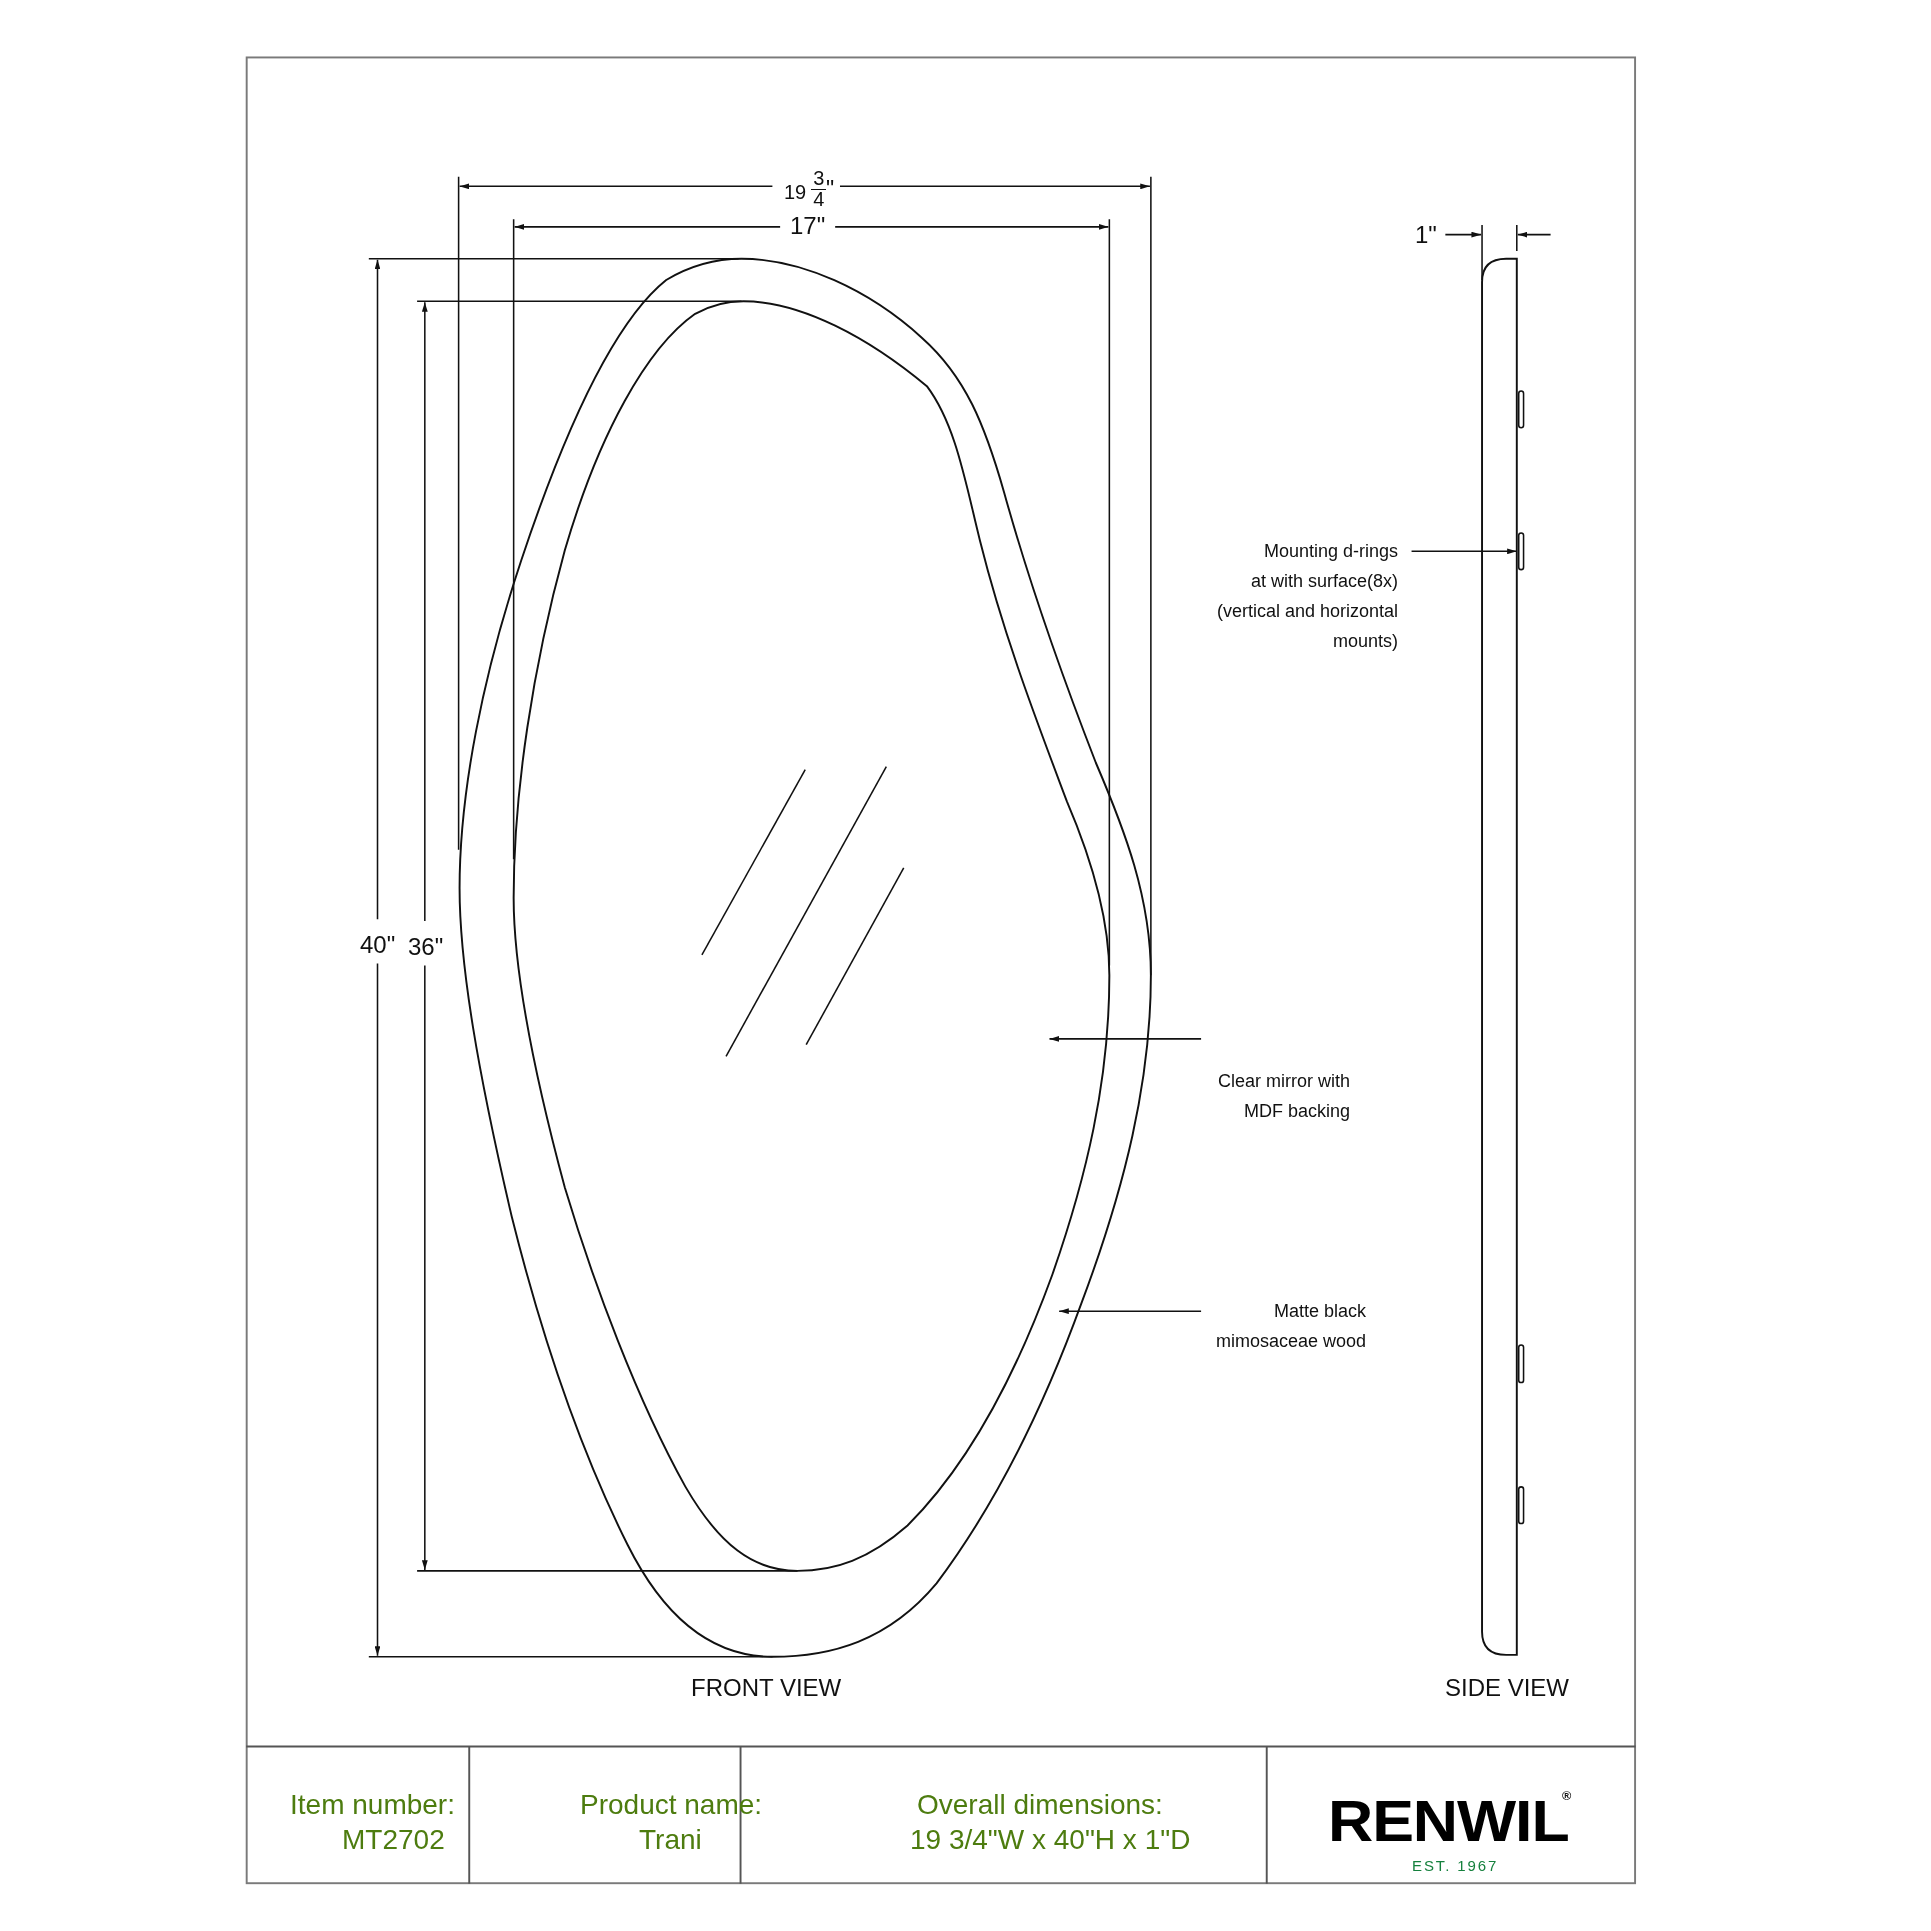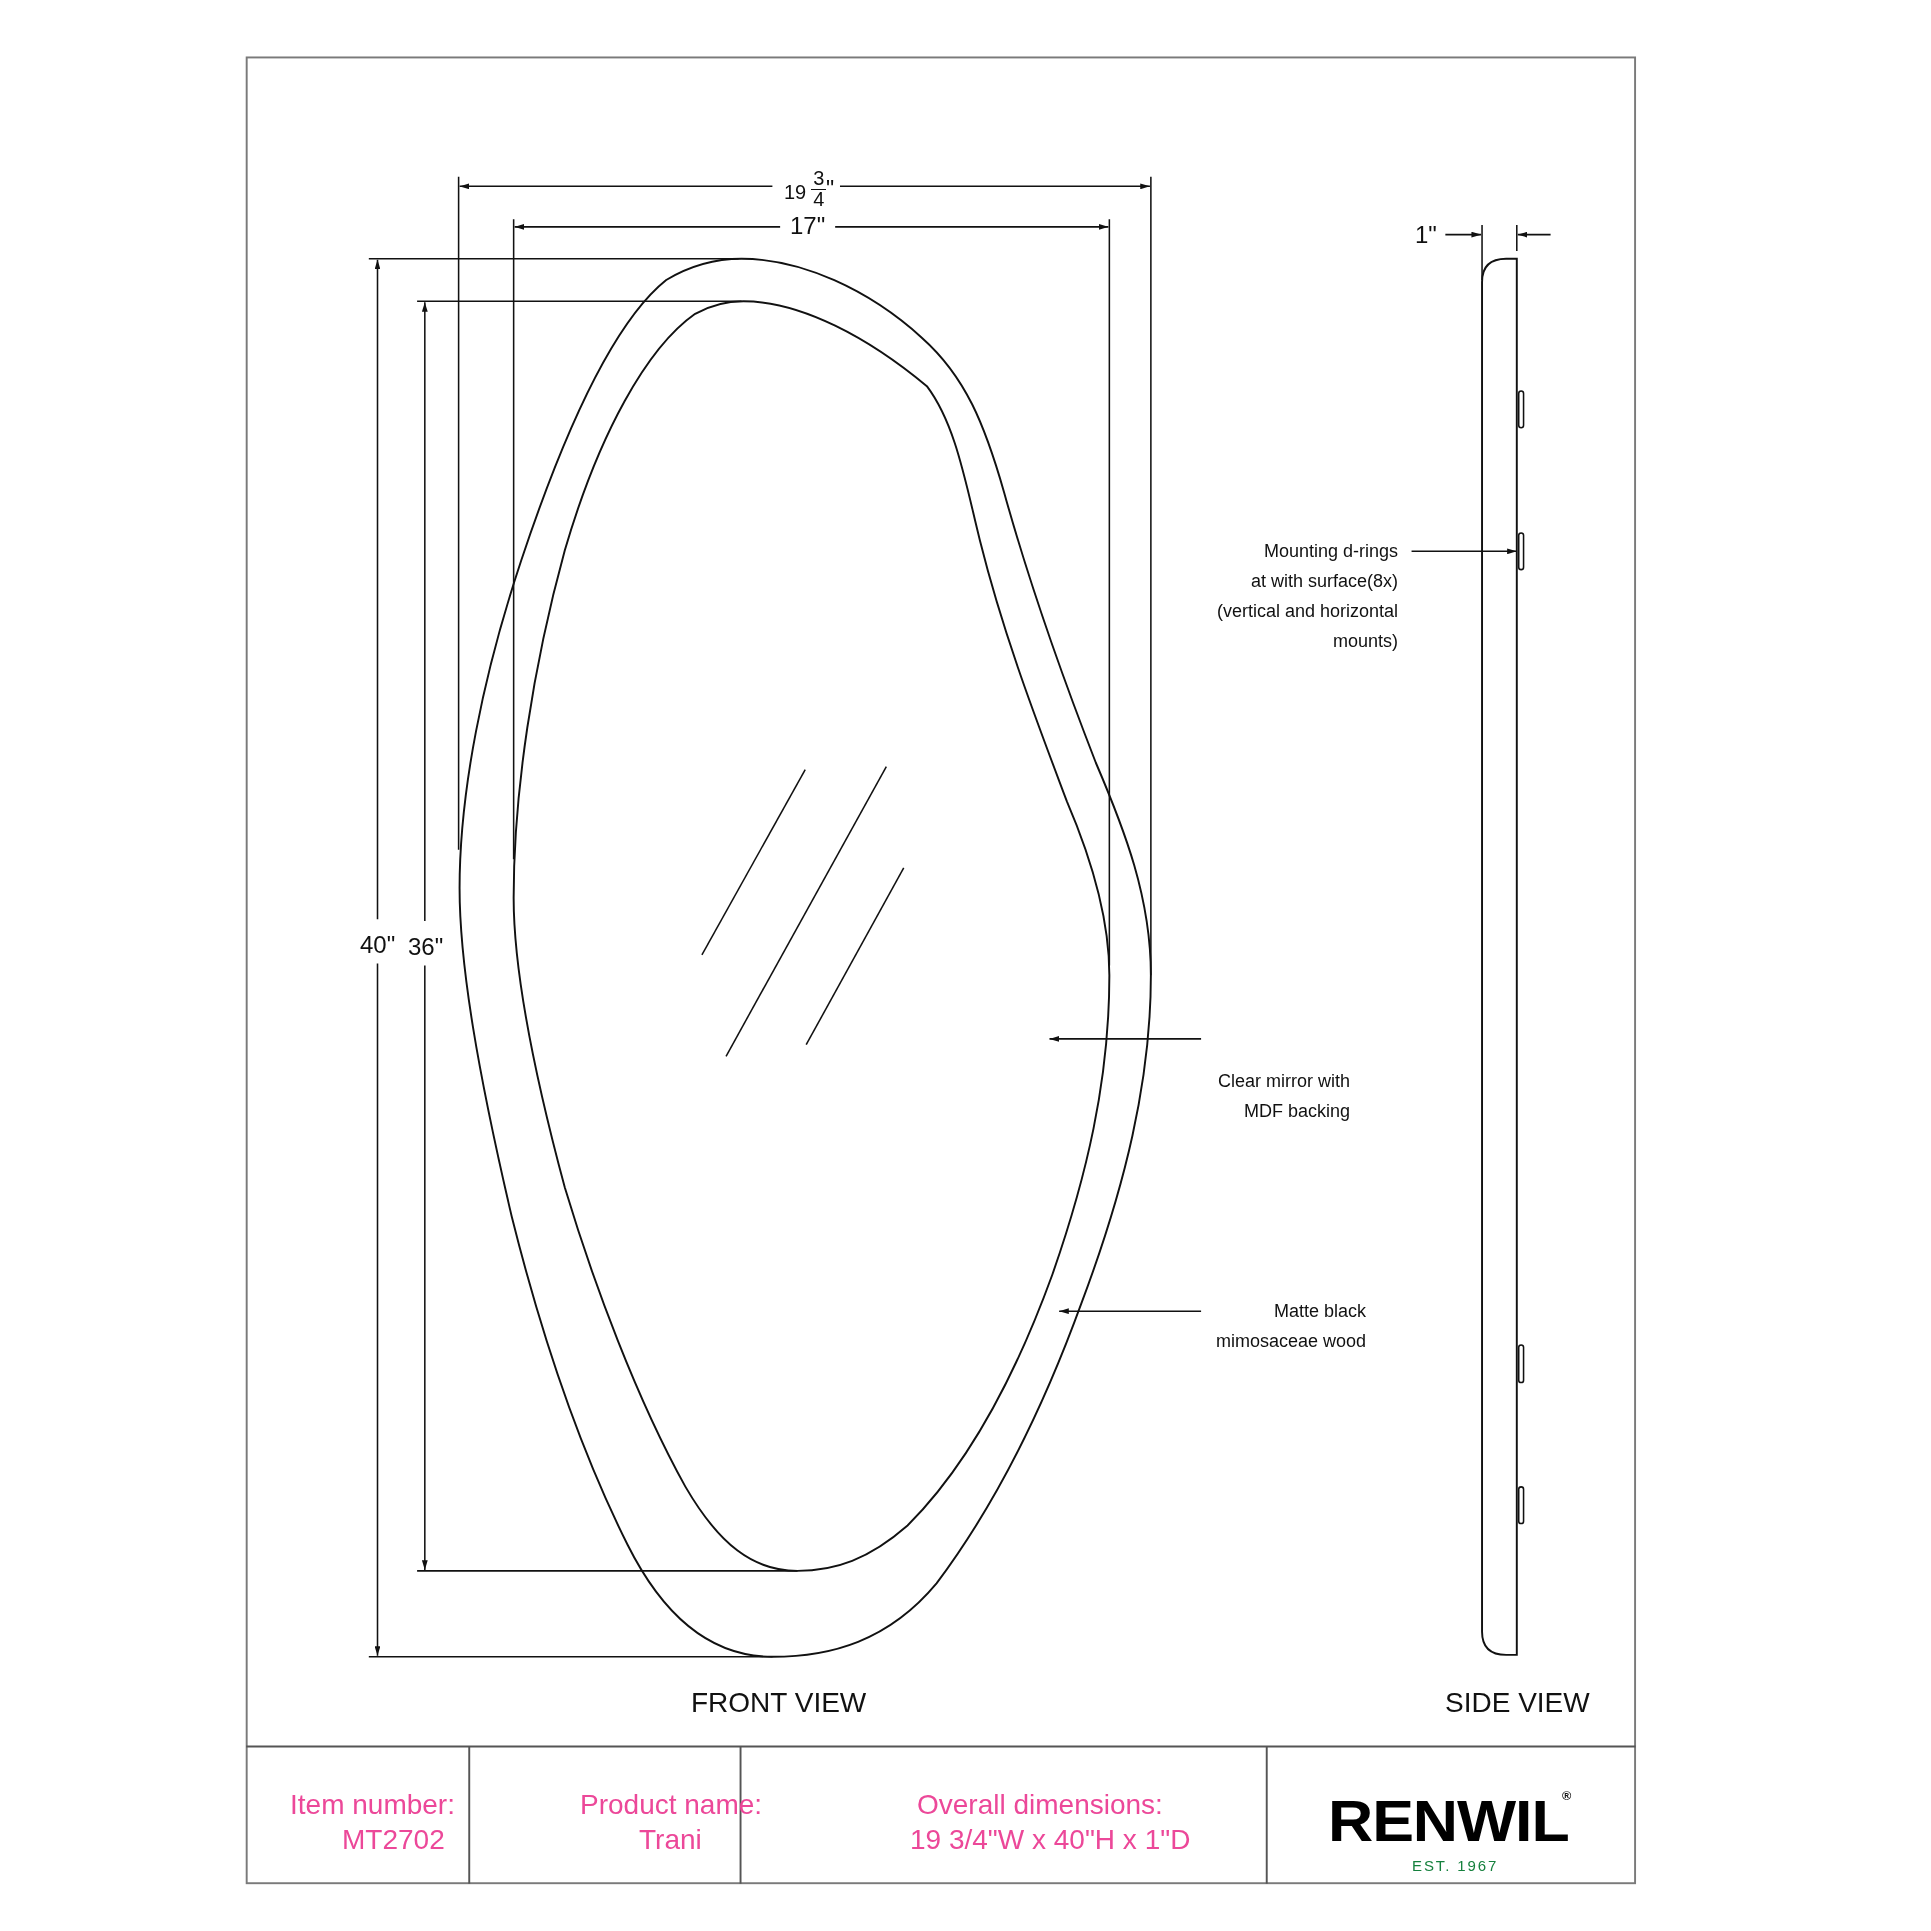--- a/index.html
+++ b/index.html
@@ -2,24 +2,24 @@
 <html><head>
 <meta charset="utf-8">
 <style>
   html, body { margin: 0; padding: 0; background: #ffffff; }
   body { width: 1931px; height: 1931px; position: relative; overflow: hidden;
          font-family: "Liberation Sans", sans-serif; color: #111; }
   #drawing { position: absolute; left: 0; top: 0; width: 1931px; height: 1931px; }
   .txt { position: absolute; white-space: nowrap; font-family: "Liberation Sans", sans-serif; color: #111; }
   .dim { font-size: 23px; line-height: 23px; }
   .note { font-size: 18px; line-height: 30px; text-align: right; }
-  .view-label { font-size: 28px; line-height: 25px; margin-top: 15px; }
+  .view-label { font-size: 24px; line-height: 25px; }
   .frac { position: absolute; display: inline-block; text-align: center; font-size: 20px; line-height: 17.4px; }
   .tb-cell { position: absolute; top: 1747px; height: 137px; box-sizing: border-box; }
-  .tb-text { font-size: 28px; line-height: 35px; color: #ec4899; }
+  .tb-text { font-size: 28px; line-height: 35px; color: #4d7c0f; }
   .brand { font-family: "Liberation Sans", sans-serif; font-weight: 700; font-size: 58px;
            letter-spacing: -1px; color: #000; line-height: 58px; transform: scaleX(1.08); transform-origin: left top; }
   .brand-sub { font-size: 15px; letter-spacing: 1.9px; color: #15803d; }
   .reg { font-size: 12.6px; font-weight: 700; }
 </style>
 </head>
 <body>
 
 <svg id="drawing" width="1931" height="1931" viewBox="0 0 2000 2000" xmlns="http://www.w3.org/2000/svg">
   <defs>

